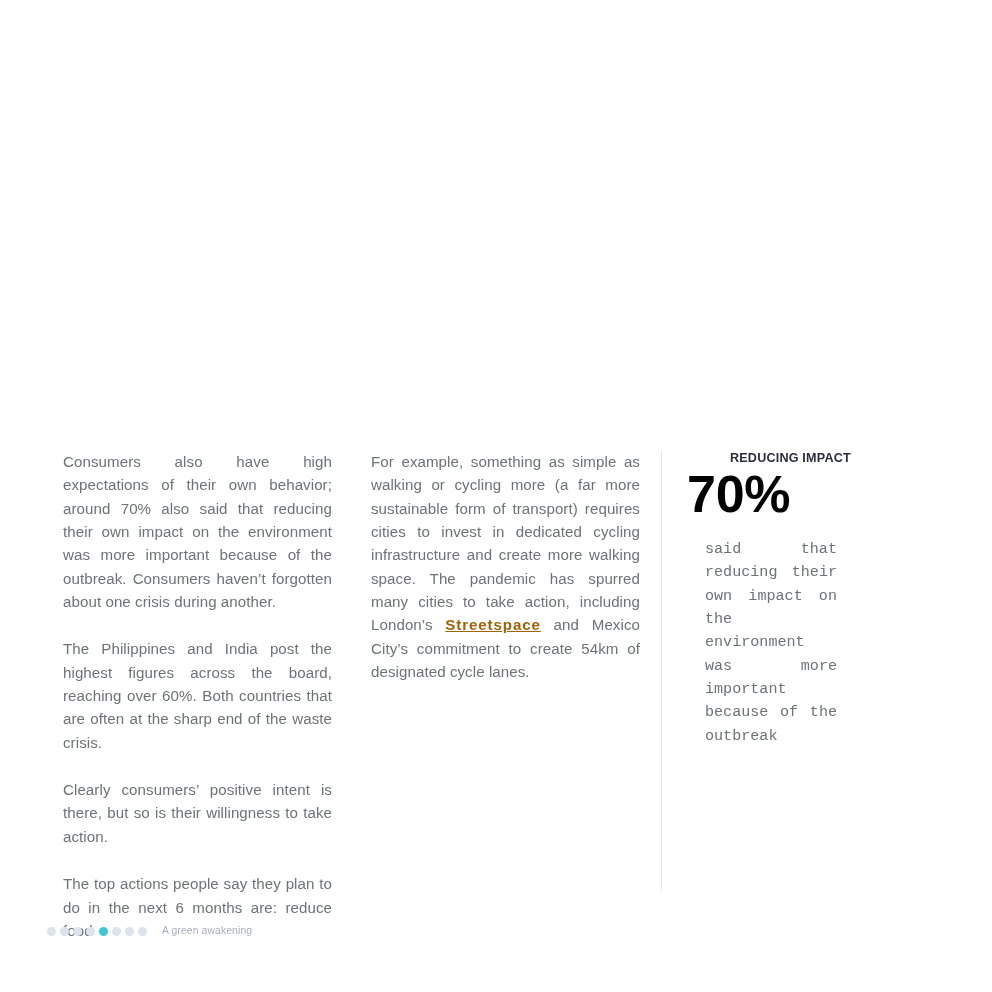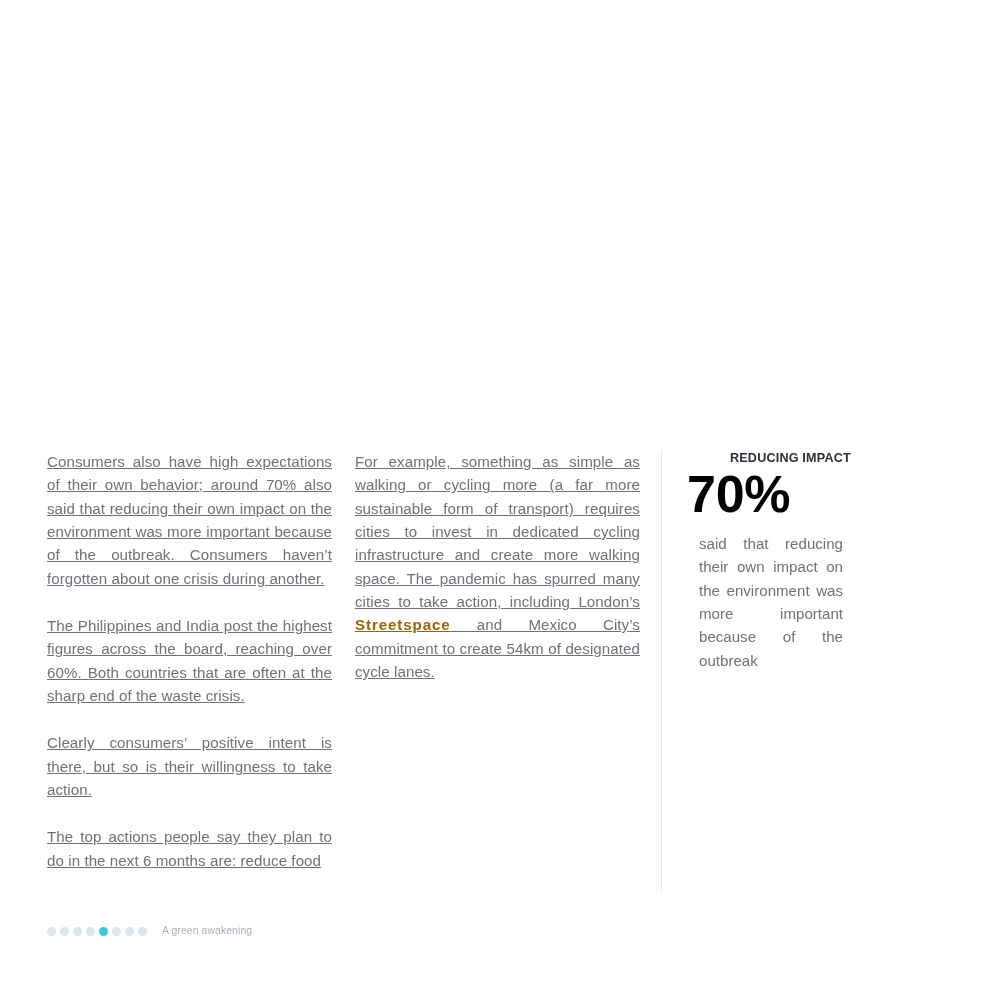--- a/index.html
+++ b/index.html
@@ -30,22 +30,21 @@
     color: #6e7178;
     letter-spacing: 0.005em;
     text-align: justify;
     text-justify: inter-word;
     font-weight: 400;
   }
   .col-1 { left: 47px;  width: 285px; }
   .col-2 { left: 355px; width: 285px; }
 
   .col p {
-    margin: 0 0 24px 0;
-    text-decoration: underline;
+    margin: 0 0 24px 16px;
   }
   .col p:last-child { margin-bottom: 0; }
 
   
   .col p { text-align-last: left; }
 
   .inline-link {
     color: #a16207;
     font-weight: 700;
     letter-spacing: 0.06em;
@@ -86,21 +85,22 @@
     color: #000000;
     letter-spacing: -0.005em;
     margin: 0 0 2px 0;
   }
   .callout-body {
     font-size: 15.1px;
     line-height: 23.35px;
     color: #6e7178;
     text-align: justify;
     text-align-last: left;
-    margin: 12px;
+    margin: 18px;
+    font-family: Liberation Mono, monospace;
   }
 
   
   .footer {
     position: absolute;
     left: 47px;
     top: 925px;
     display: flex;
     align-items: center;
   }

